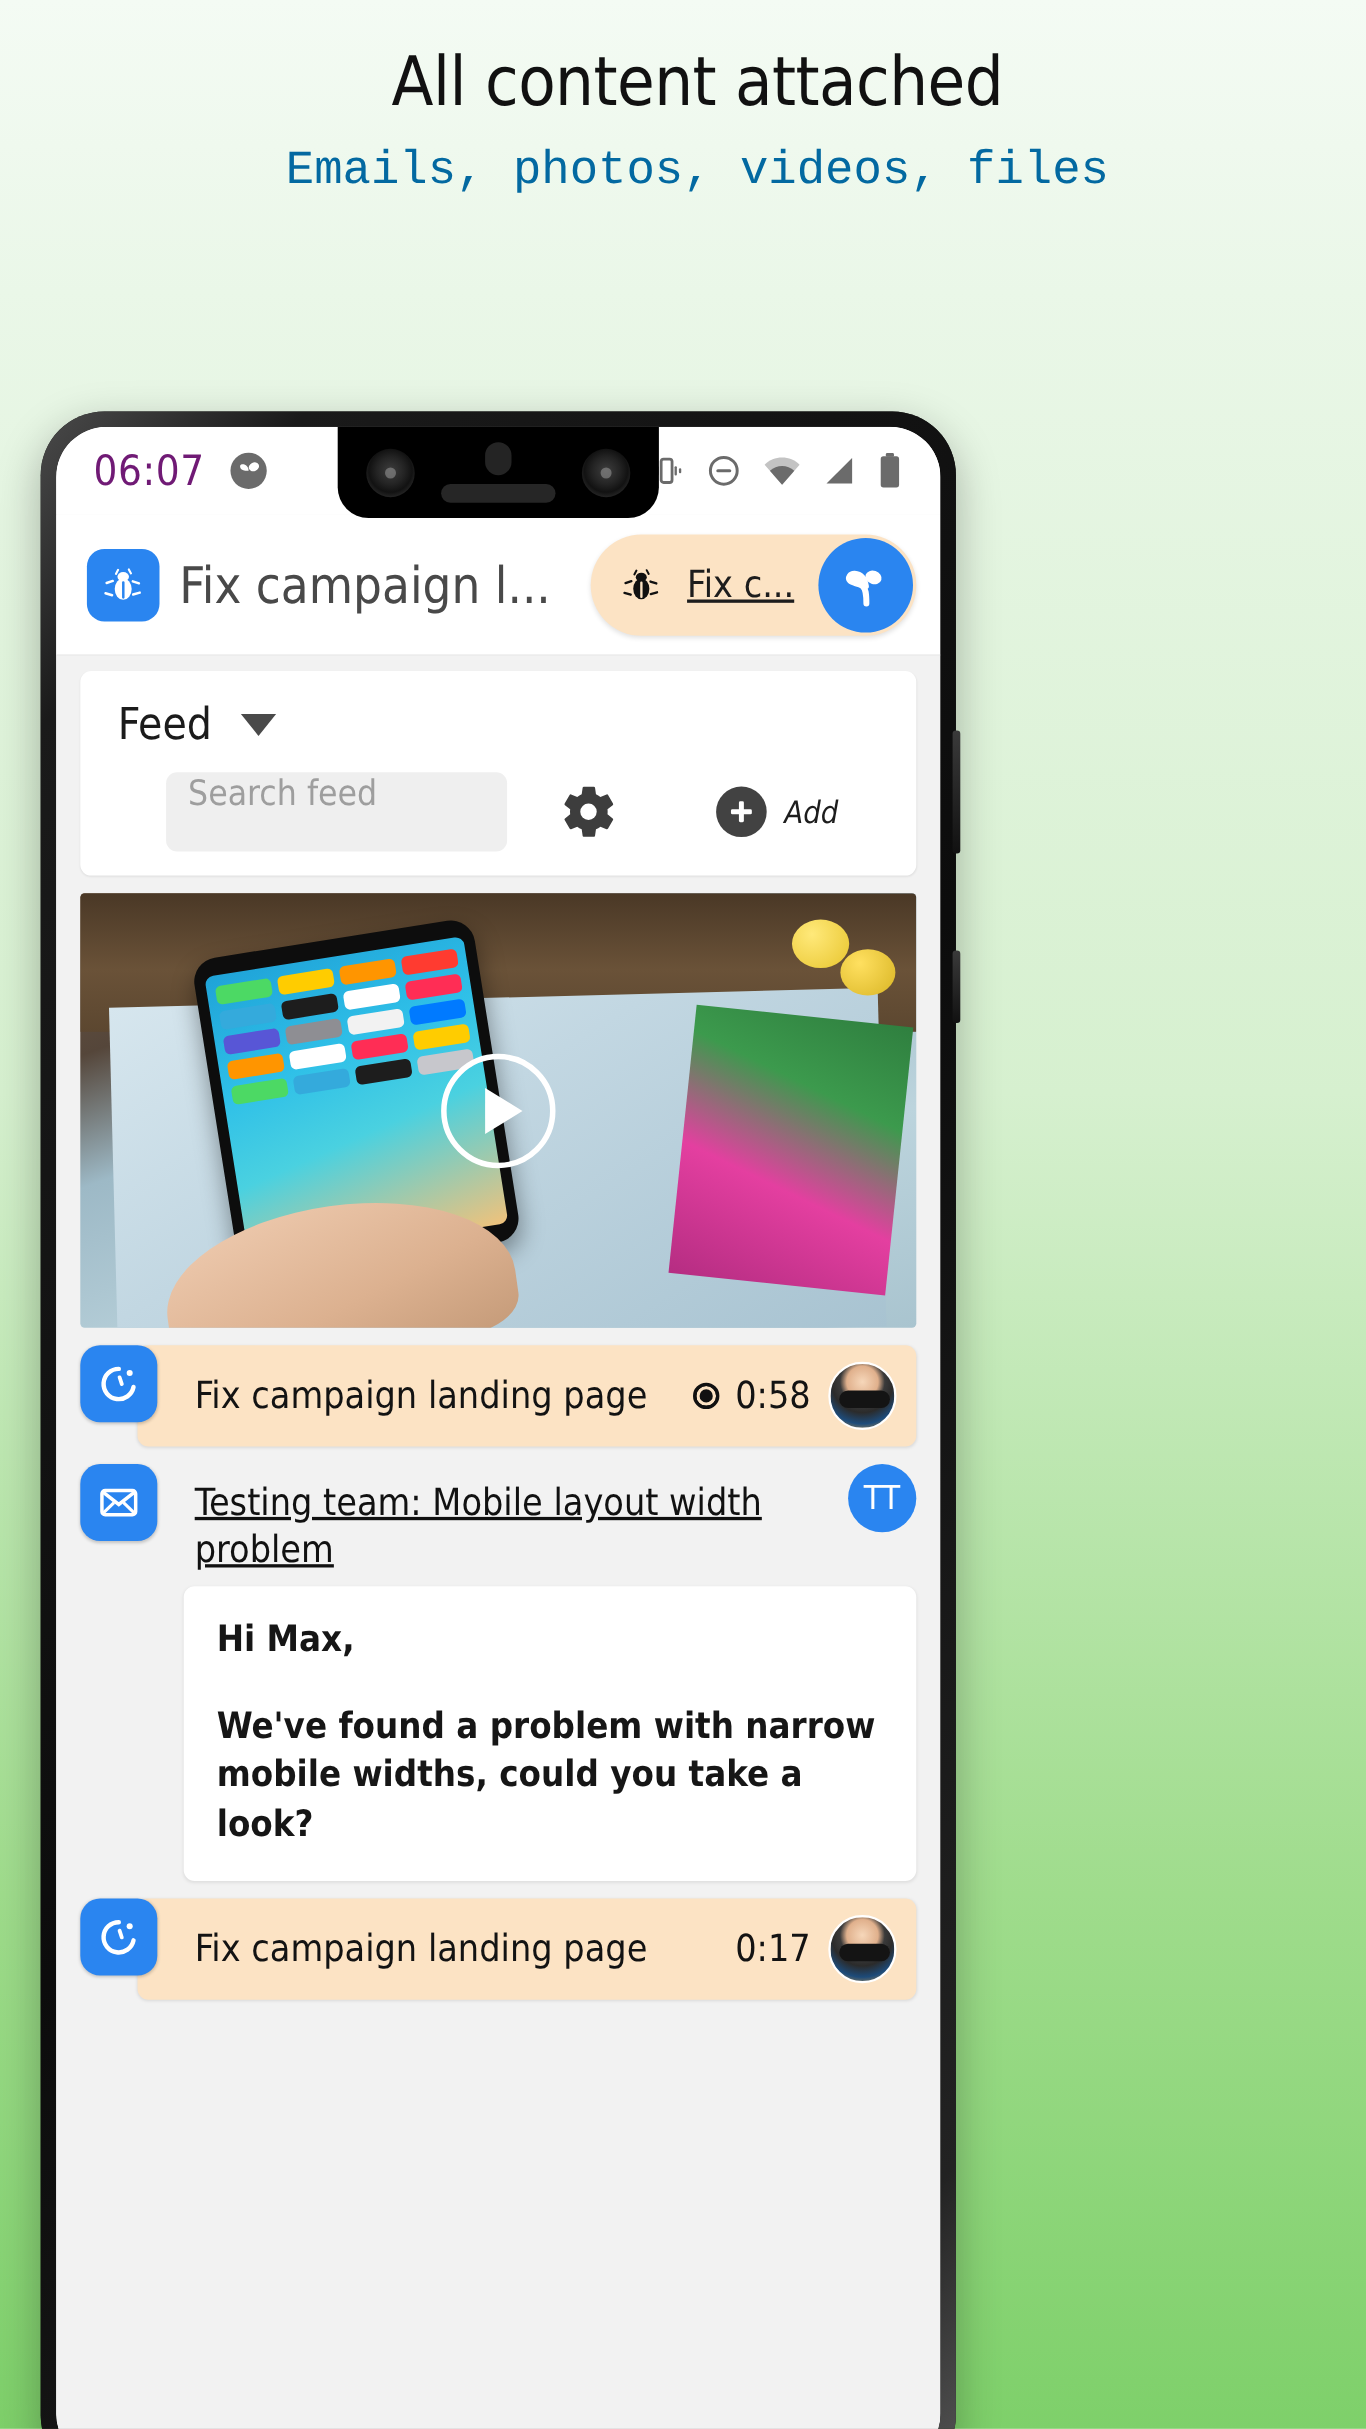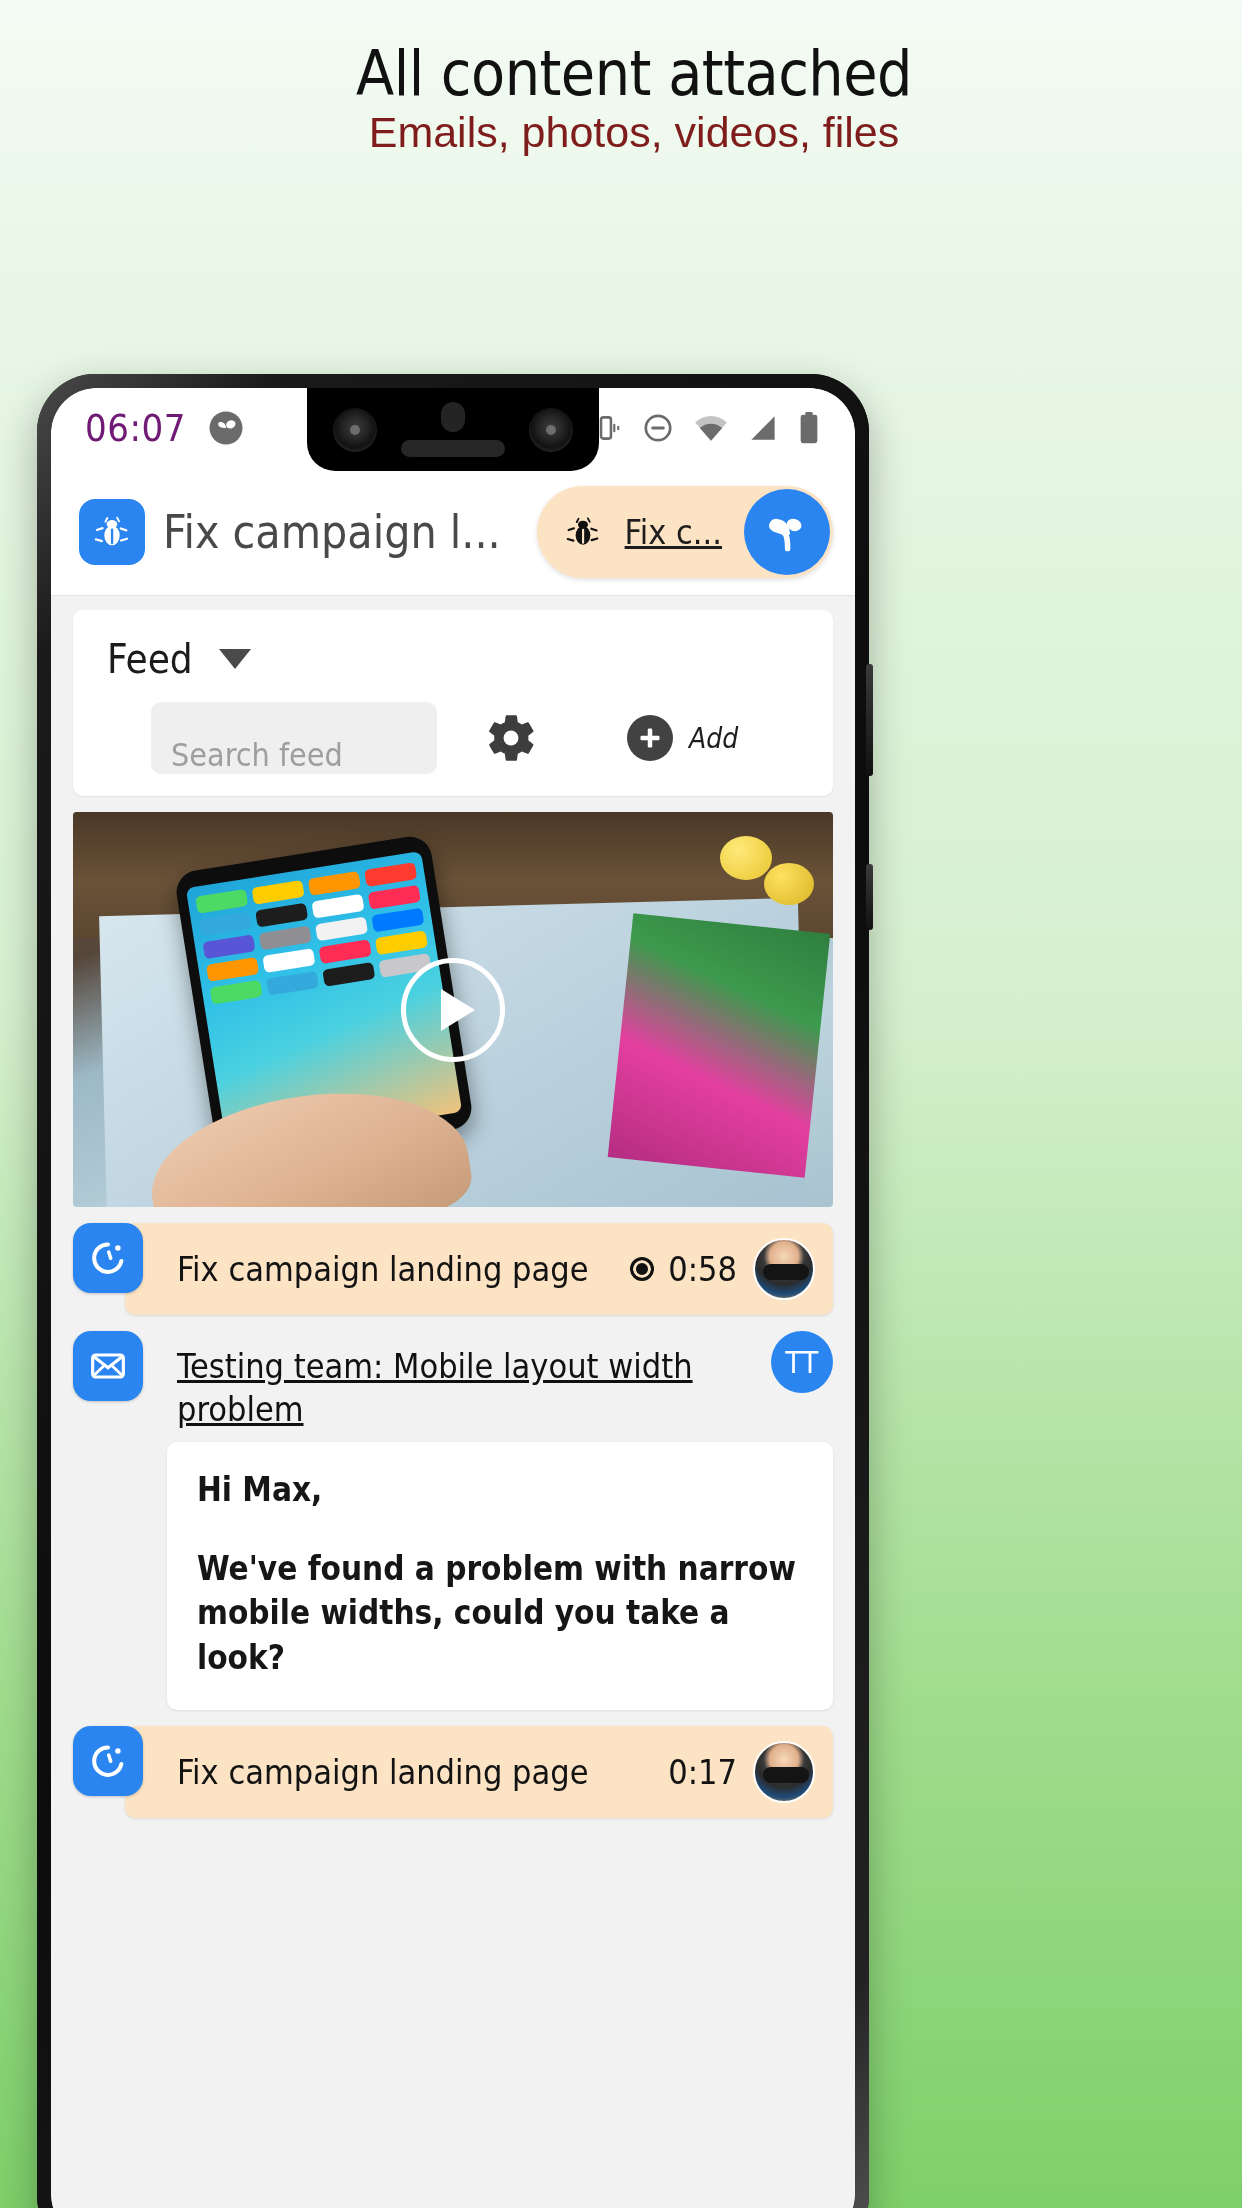--- a/index.html
+++ b/index.html
@@ -14,22 +14,23 @@
   }
 
   
   .promo { width: 100%; padding-top: 40px; text-align: center; padding-left: 26px; }
   .promo-title {
     font-size: 62px; font-weight: 400; color: #111;
     letter-spacing: -0.5px; line-height: 1.1;
     font-family: "DejaVu Sans Condensed", "Liberation Sans", sans-serif;
   }
   .promo-sub {
-    font-size: 43px; font-weight: 400; color: #7f1d1d;
-    font-family: Liberation Sans, sans-serif;
+    margin-top: 22px;
+    font-size: 43px; font-weight: 400; color: #0369a1;
+    font-family: Liberation Mono, monospace;
   }
 
   
   .device {
     position: absolute;
     left: 37px; top: 374px;
     width: 832px; height: 1880px;
     background: #161616;
     border-radius: 58px;
     box-shadow: 0 14px 40px rgba(0,0,0,.28);
@@ -151,23 +152,23 @@
     padding: 26px 0 22px 0;
     box-shadow: 0 1px 2px rgba(0,0,0,.07);
   }
   .feed-label-row { display:flex; align-items:center; gap: 26px; padding-left: 34px; }
   .feed-label { font-size: 40px; color:#1b1b1b;
     font-family:"DejaVu Sans Condensed","Liberation Sans",sans-serif;}
   .caret { width:0;height:0;border-left:16px solid transparent;border-right:16px solid transparent;border-top:20px solid #4a4a4a; }
   .tool-row { display:flex; align-items:center; padding: 20px 26px 0 78px; gap: 0; }
   .search {
     flex: 0 0 auto;
-    width: 286px; height: 72px;
+    width: 310px; height: 72px;
     background:#efefef; border-radius: 10px;
-    display:flex; align-items:flex-end; padding-left: 20px;
+    display:flex; align-items:flex-start; padding-left: 20px;
   }
   .search span { font-size:32px; color:#9e9e9e;
     font-family:"DejaVu Sans Condensed","Liberation Sans",sans-serif;}
   .gear-wrap { flex:0 0 auto; margin-left: 46px; }
   .add-wrap { display:flex; align-items:center; gap:16px; margin-left: 88px; }
   .add-circle {
     width: 46px;height:46px;border-radius:50%;background:#424242;
     display:flex;align-items:center;justify-content:center;
   }
   .add-label { font-size: 28px; color:#1d1d1d;

